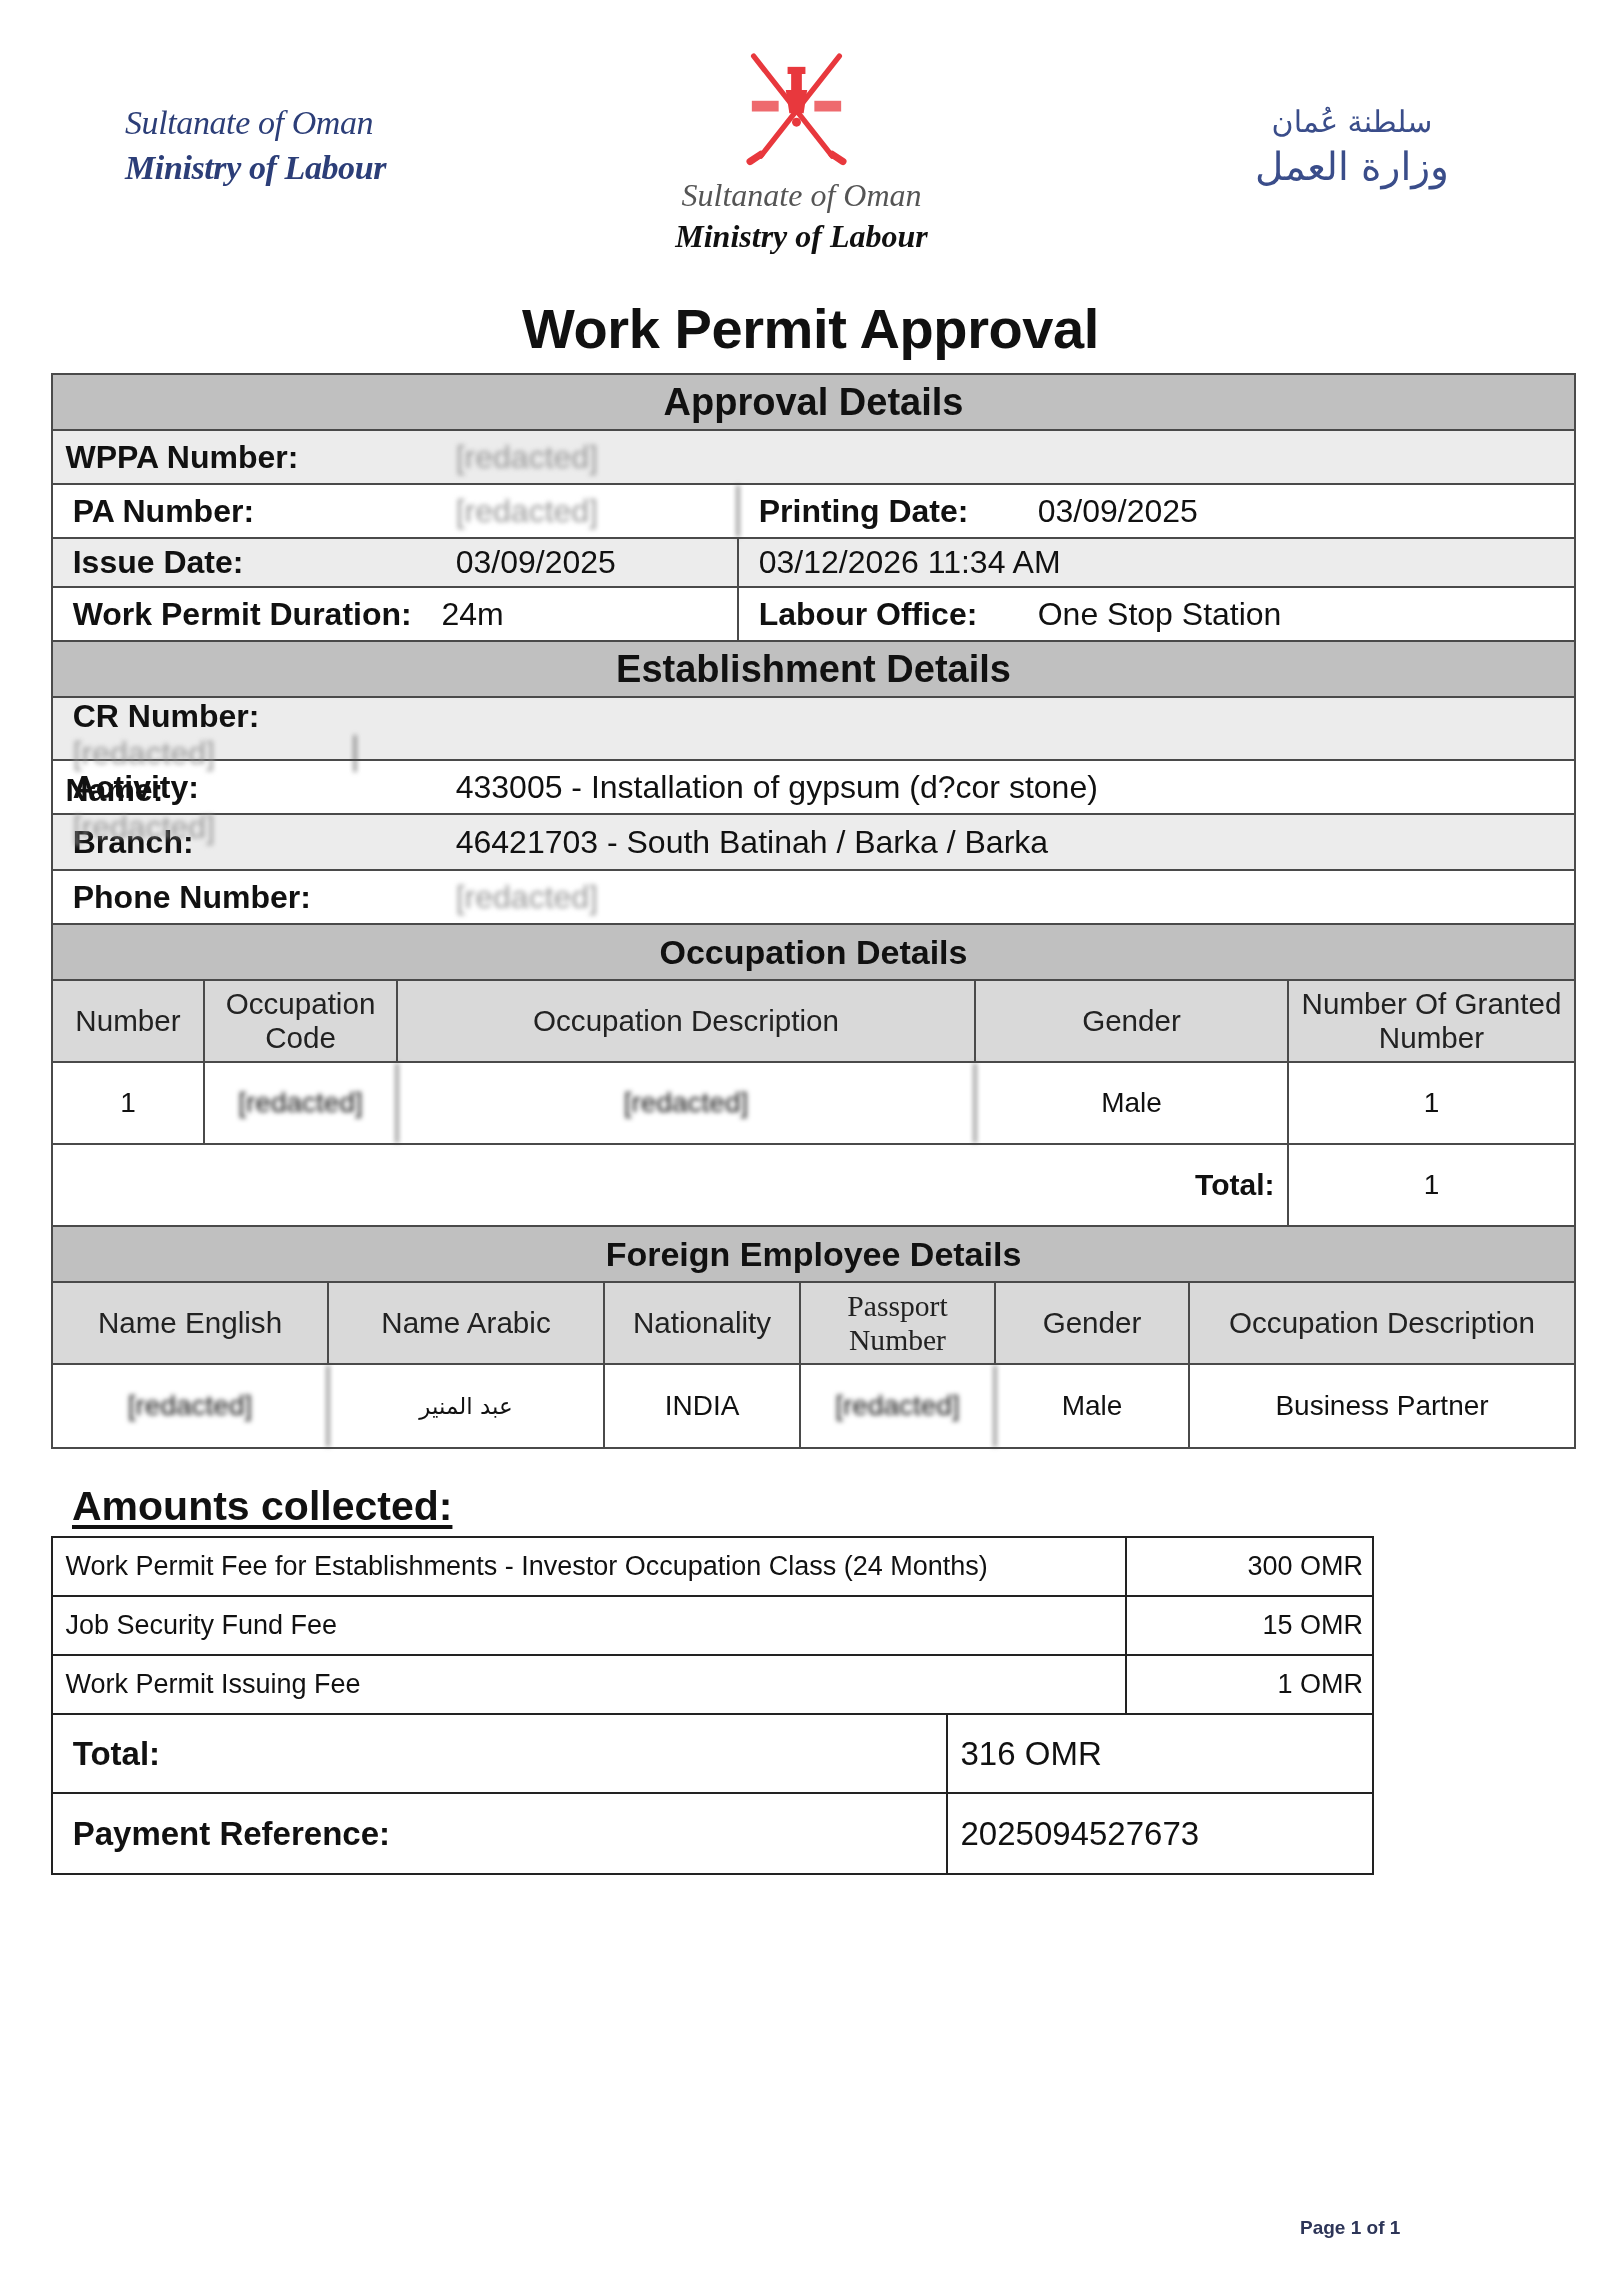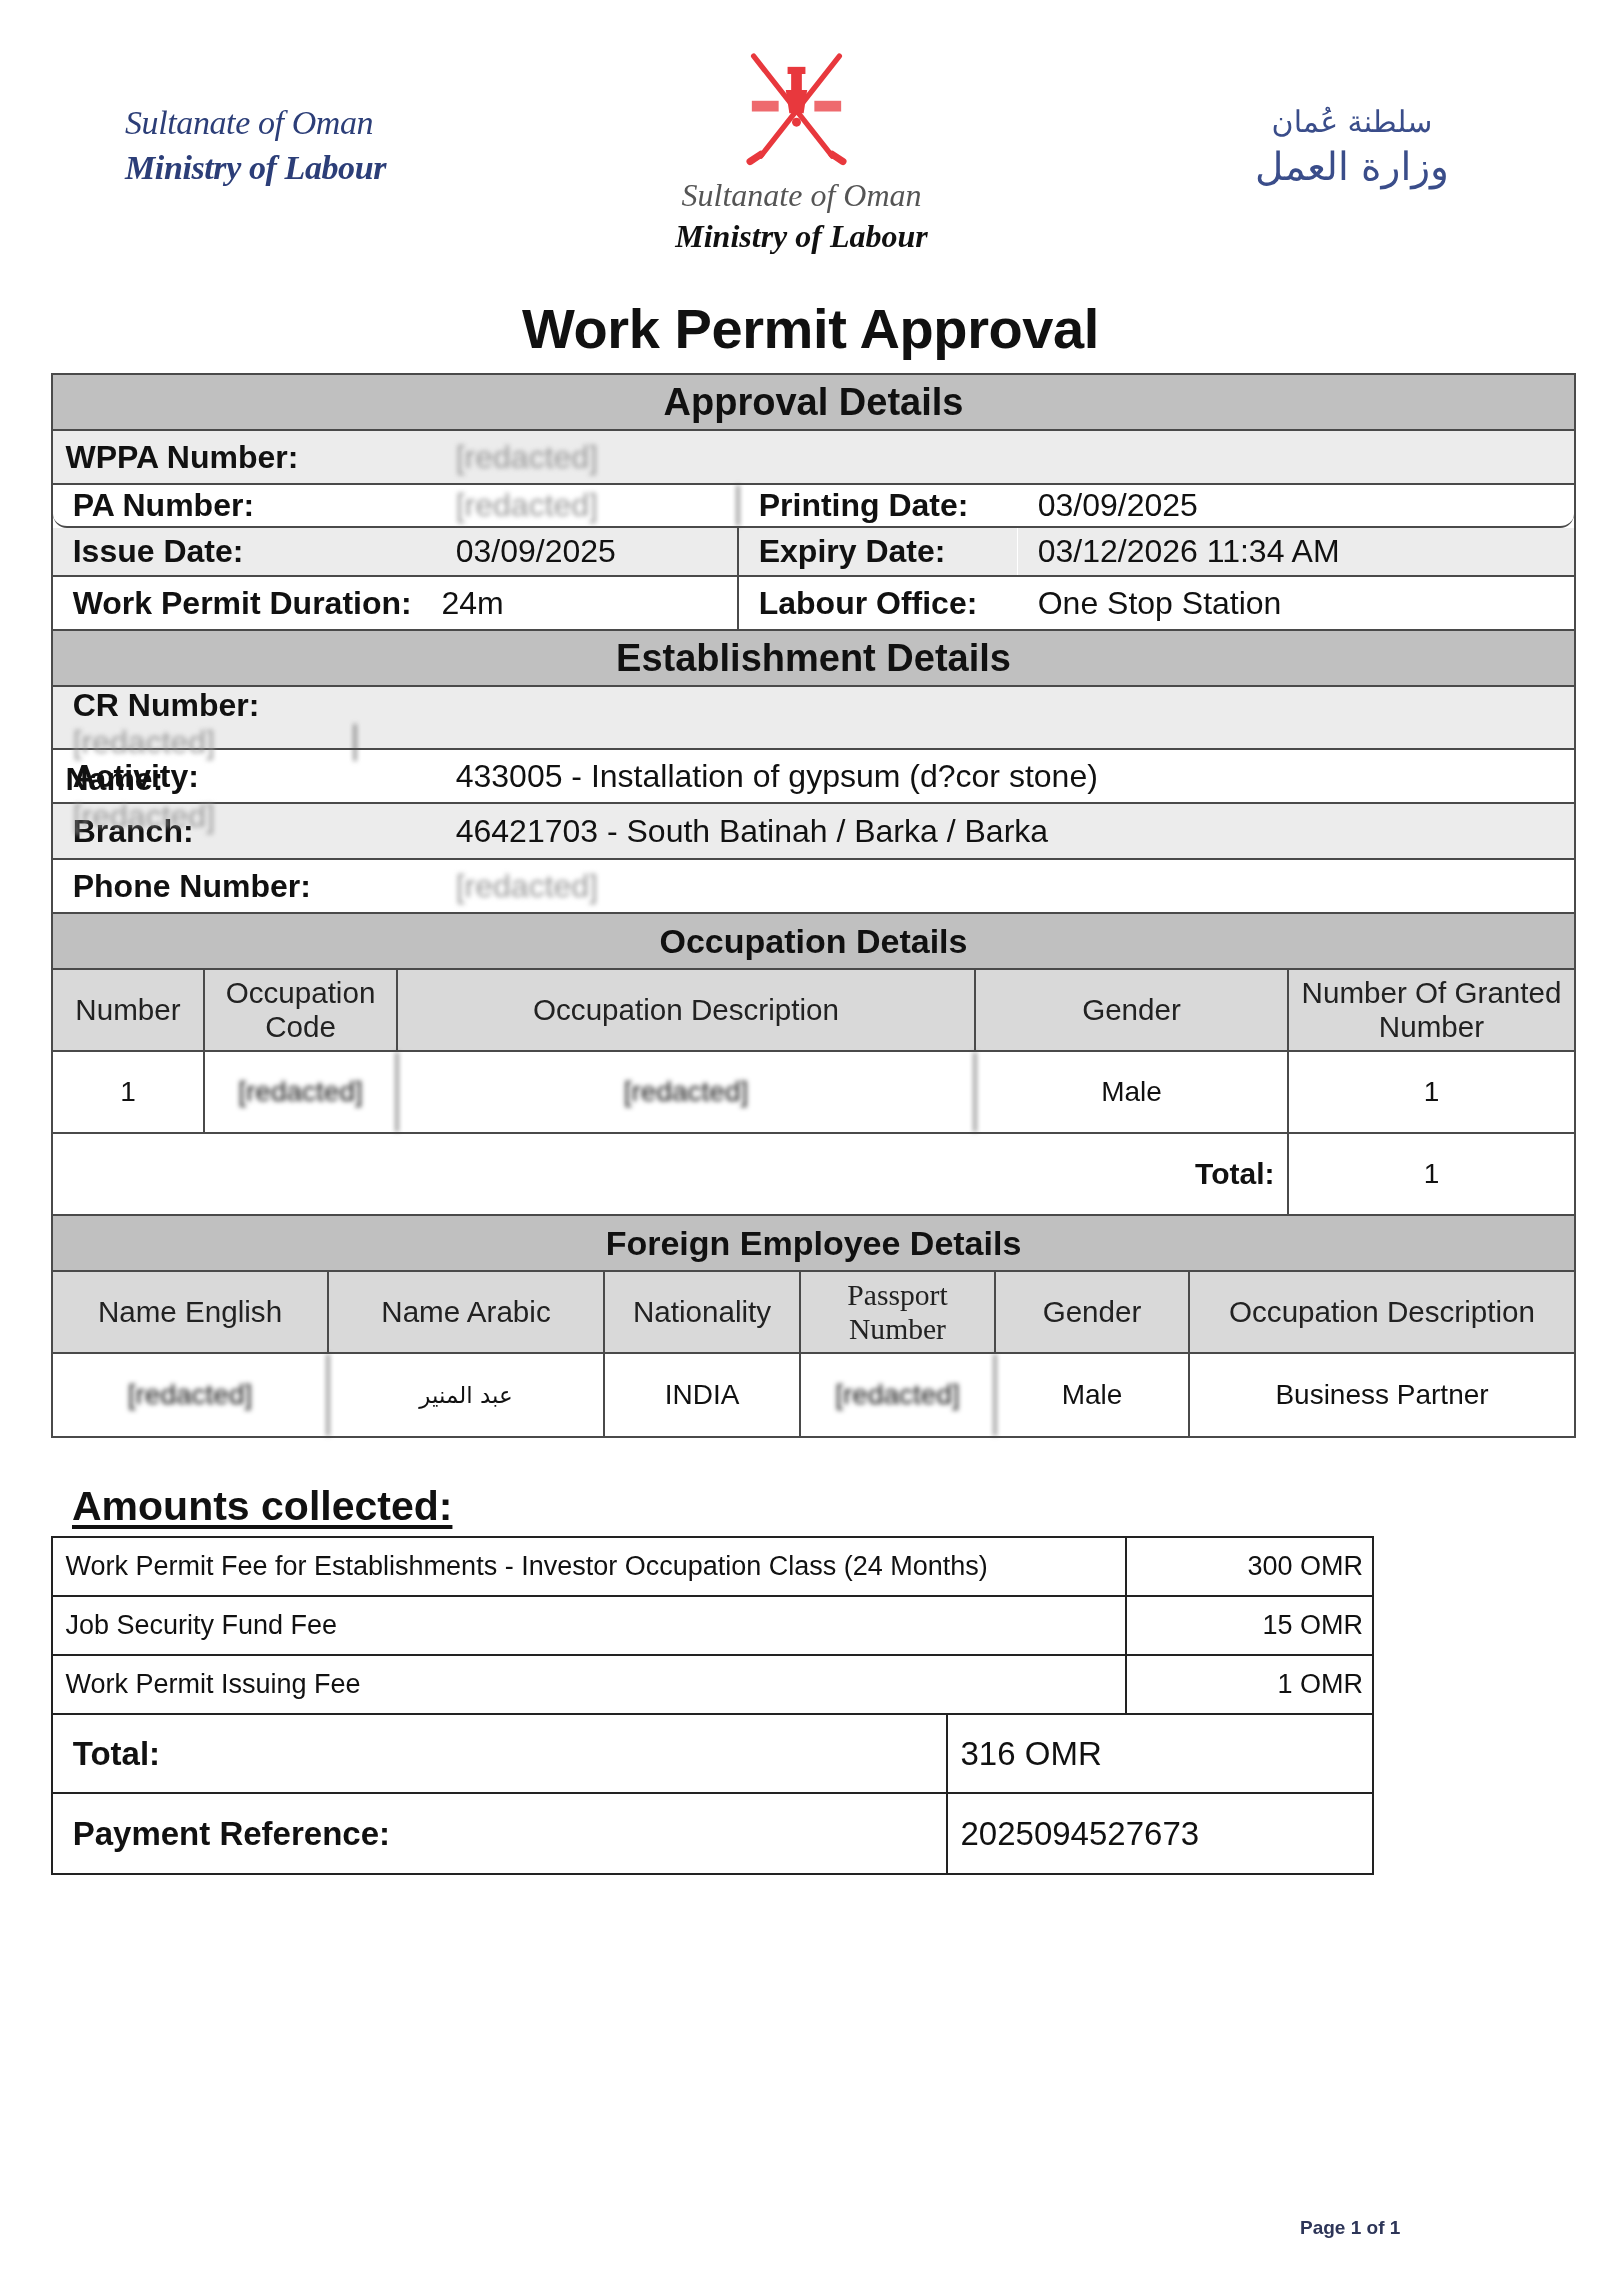--- a/index.html
+++ b/index.html
@@ -90,30 +90,29 @@
 
 <div class="abs main">
 
   <div class="row sec-head">
     <span>Approval Details</span>
   </div>
   <div class="row alt" style="height:54px;">
     <div class="cell lbl" style="width:383px;padding-left:12.5px;">WPPA Number:</div>
     <div class="cell blur" style="flex:1;">[redacted]</div>
   </div>
-  <div class="row white" style="height:43px;border-radius:14px;">
+  <div class="row white" style="height:54px;">
     <div class="cell lbl" style="width:383px;">PA Number:</div>
     <div class="cell blur vdiv" style="width:303px;">[redacted]</div>
     <div class="cell lbl soft" style="width:279px;">Printing Date:</div>
     <div class="cell" style="flex:1;">03/09/2025</div>
   </div>
   <div class="row alt" style="height:49px;">
     <div class="cell lbl" style="width:383px;">Issue Date:</div>
     <div class="cell vdiv" style="width:303px;">03/09/2025</div>
-    <div class="cell lbl soft" style="width:279px;">Expiry Date:</div>
     <div class="cell" style="flex:1;">03/12/2026 11:34 AM</div>
   </div>
   <div class="row white" style="height:54px;">
     <div class="cell lbl" style="width:383px;">Work Permit Duration:</div>
     <div class="cell vdiv" style="width:303px;padding-left:5.4px;">24m</div>
     <div class="cell lbl soft" style="width:279px;">Labour Office:</div>
     <div class="cell" style="flex:1;">One Stop Station</div>
   </div>
 
   <div class="row sec-head">

